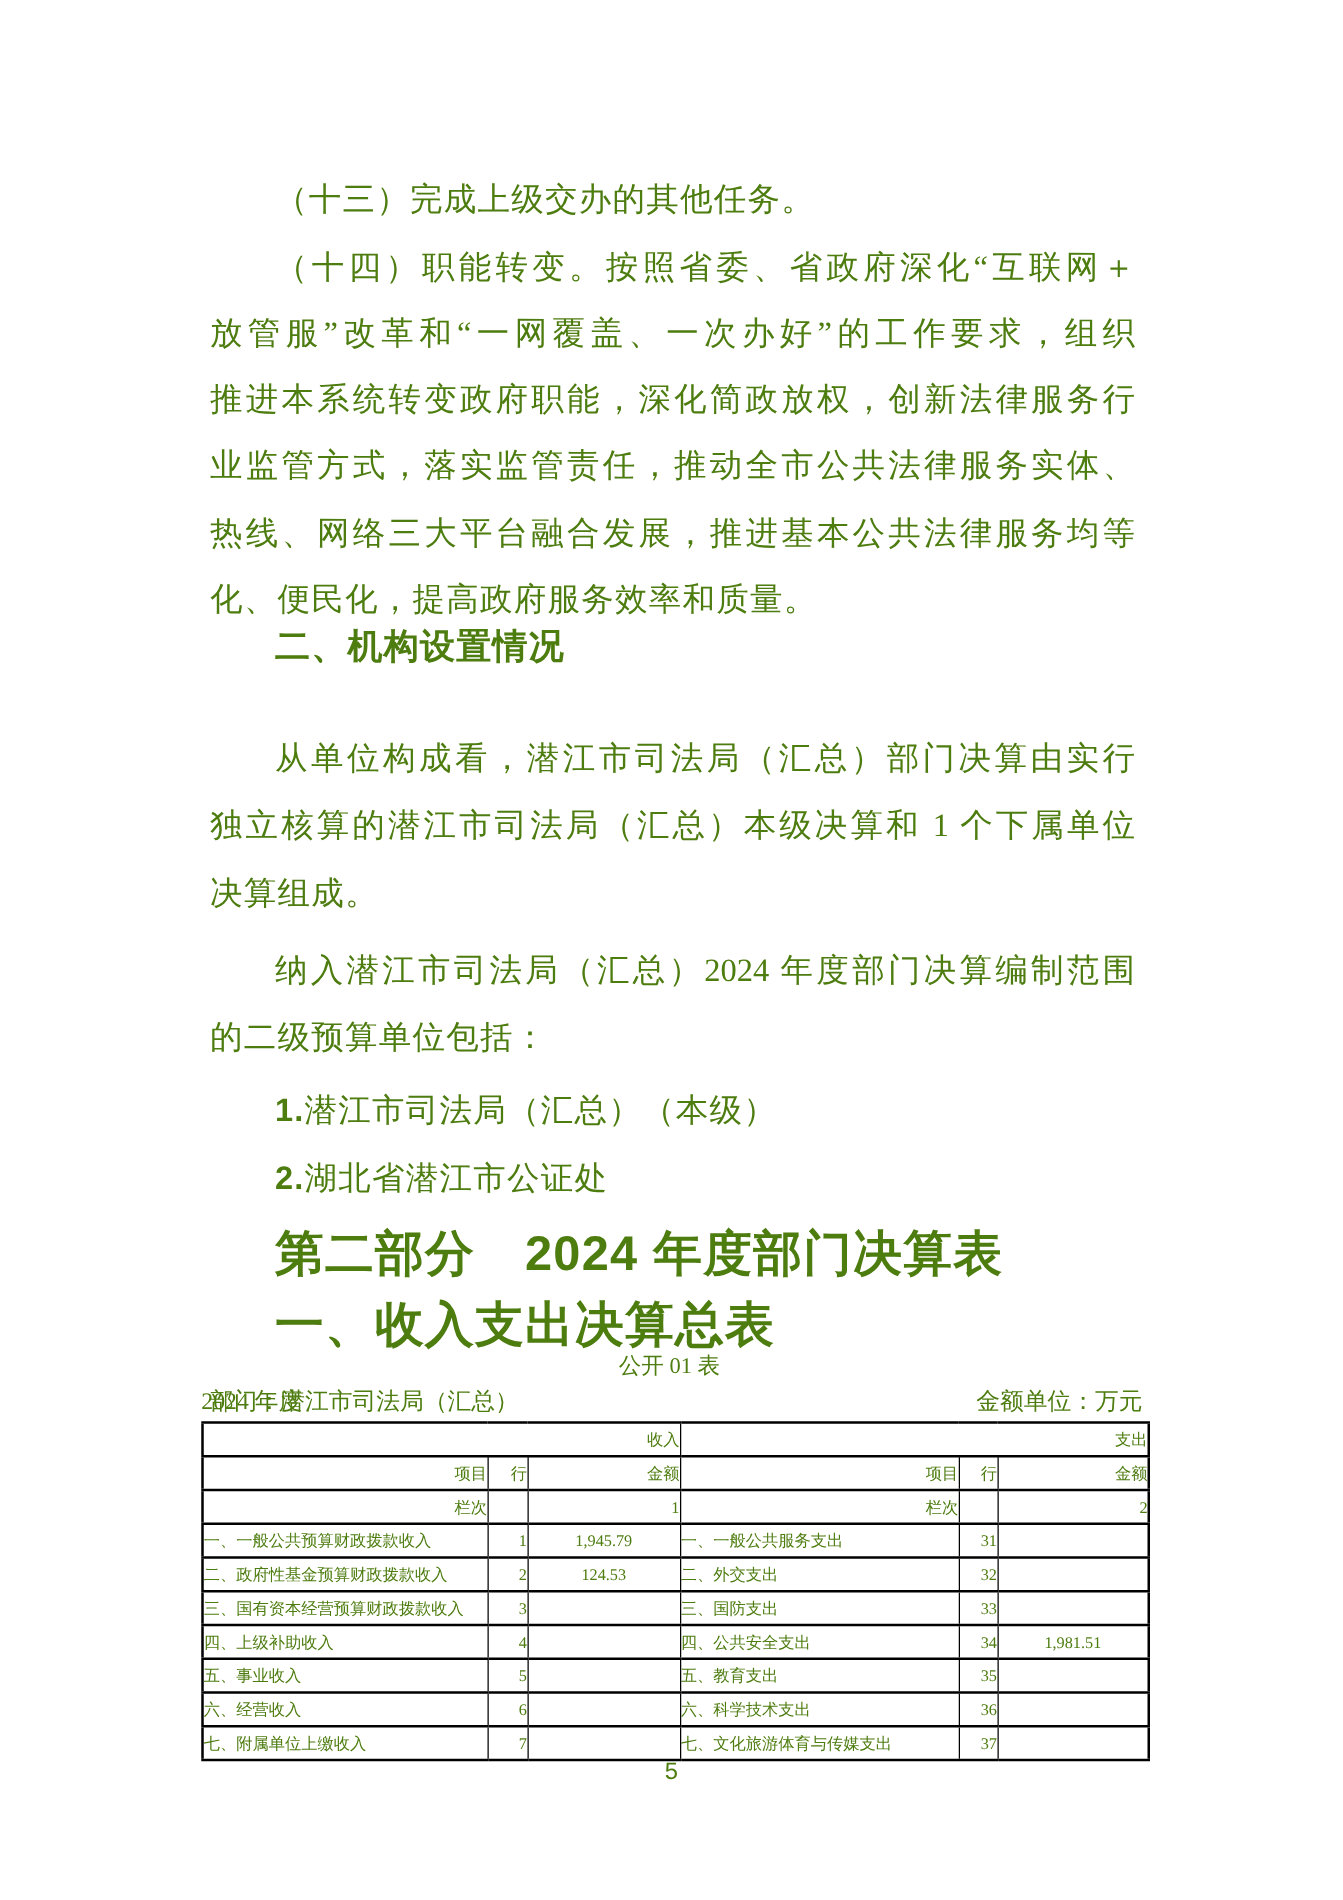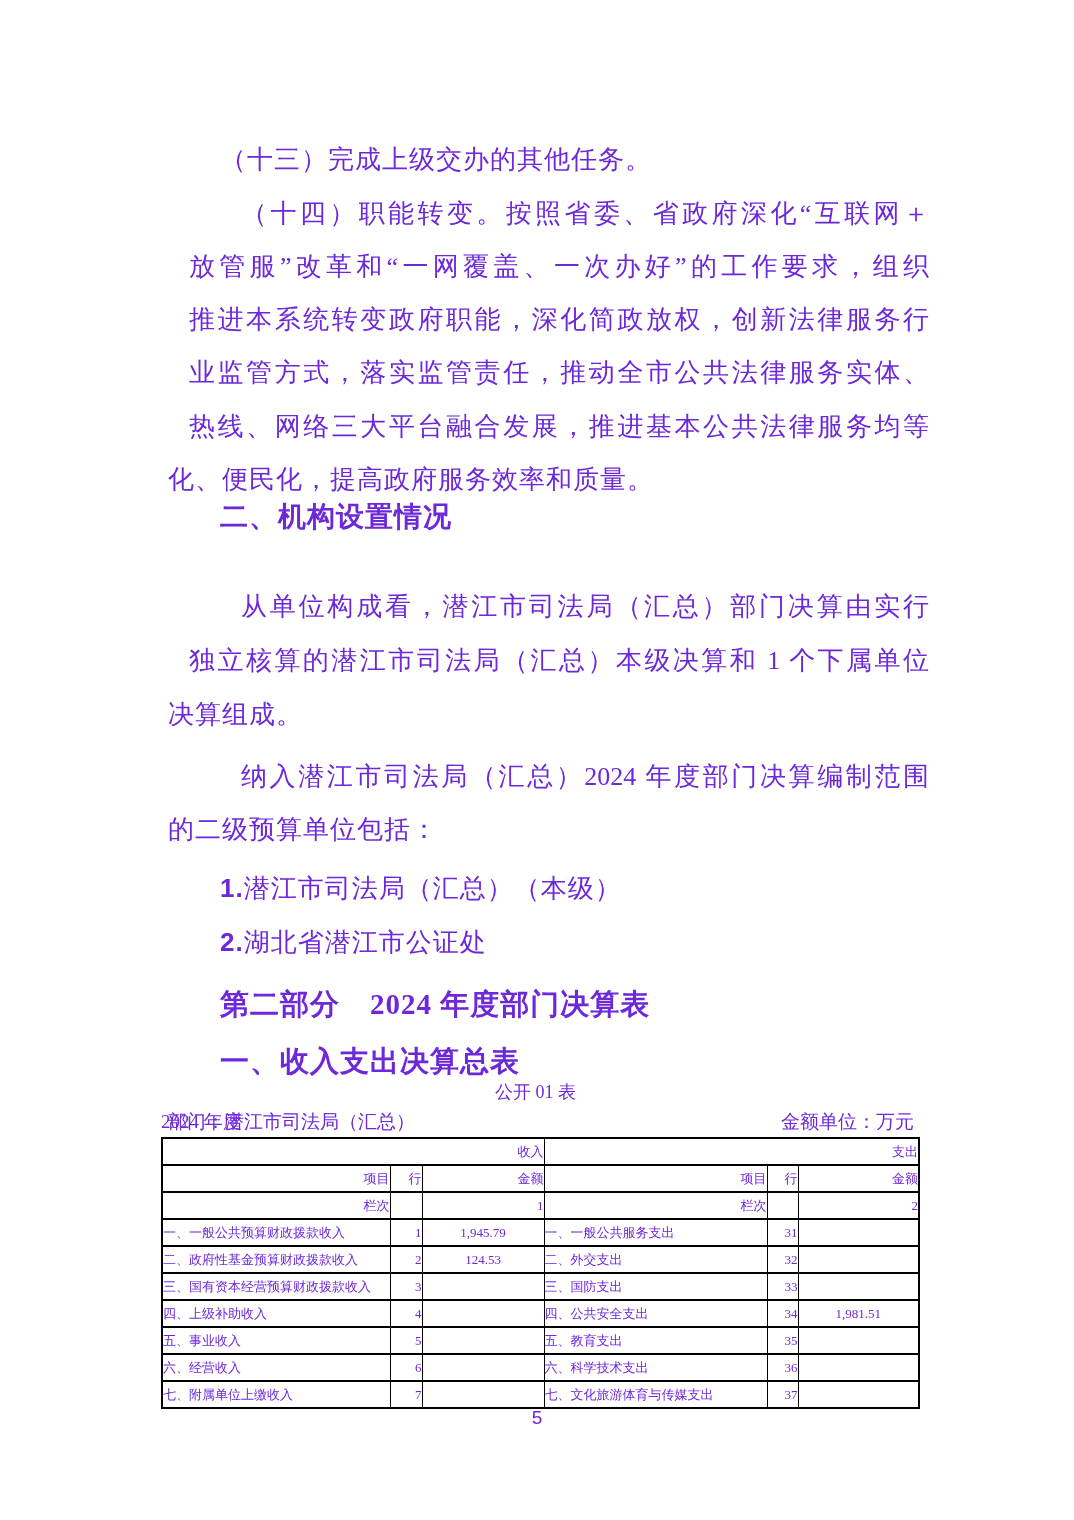--- a/index.html
+++ b/index.html
@@ -1,48 +1,47 @@
 <!DOCTYPE html>
 <html><head>
 <meta charset="utf-8">
 <style>
   html,body{margin:0;padding:0;background:#888;}
   .page{
     position:relative;
     width:1074px;height:1520px;
     background:#ffffff;
-    color:#6d28d9;
+    color:#4d7c0f;
     font-family:"Liberation Serif","DejaVu Serif",serif;
     overflow:hidden;
     margin:0 auto;
   }
   
   .bl{
     position:absolute;
     left:168px;width:740px;
     font-size:26px;
     line-height:54px;
     height:54px;
     white-space:nowrap;
     letter-spacing:1px;
   }
   .indent{text-indent:52px;}
   .just{
     white-space:normal;
     text-align:justify;
     text-align-last:justify;
     letter-spacing:0;
-    margin-left:21px;
   }
   .hd{
     font-family:"Liberation Sans","DejaVu Sans",sans-serif;
     font-weight:bold;
     letter-spacing:1px;
   }
-  .hd-lg{font-size:29px;line-height:60px;height:60px;font-family:Liberation Serif, serif;}
+  .hd-lg{font-size:39px;line-height:60px;height:60px;}
   .listline{padding-left:52px;text-indent:0;}
   .listnum{
     font-family:"Liberation Sans","DejaVu Sans",sans-serif;
     font-weight:bold;
   }
   
   .open-label{
     position:absolute;left:161px;top:1081px;width:749px;
     text-align:center;font-size:18px;line-height:22px;
   }

